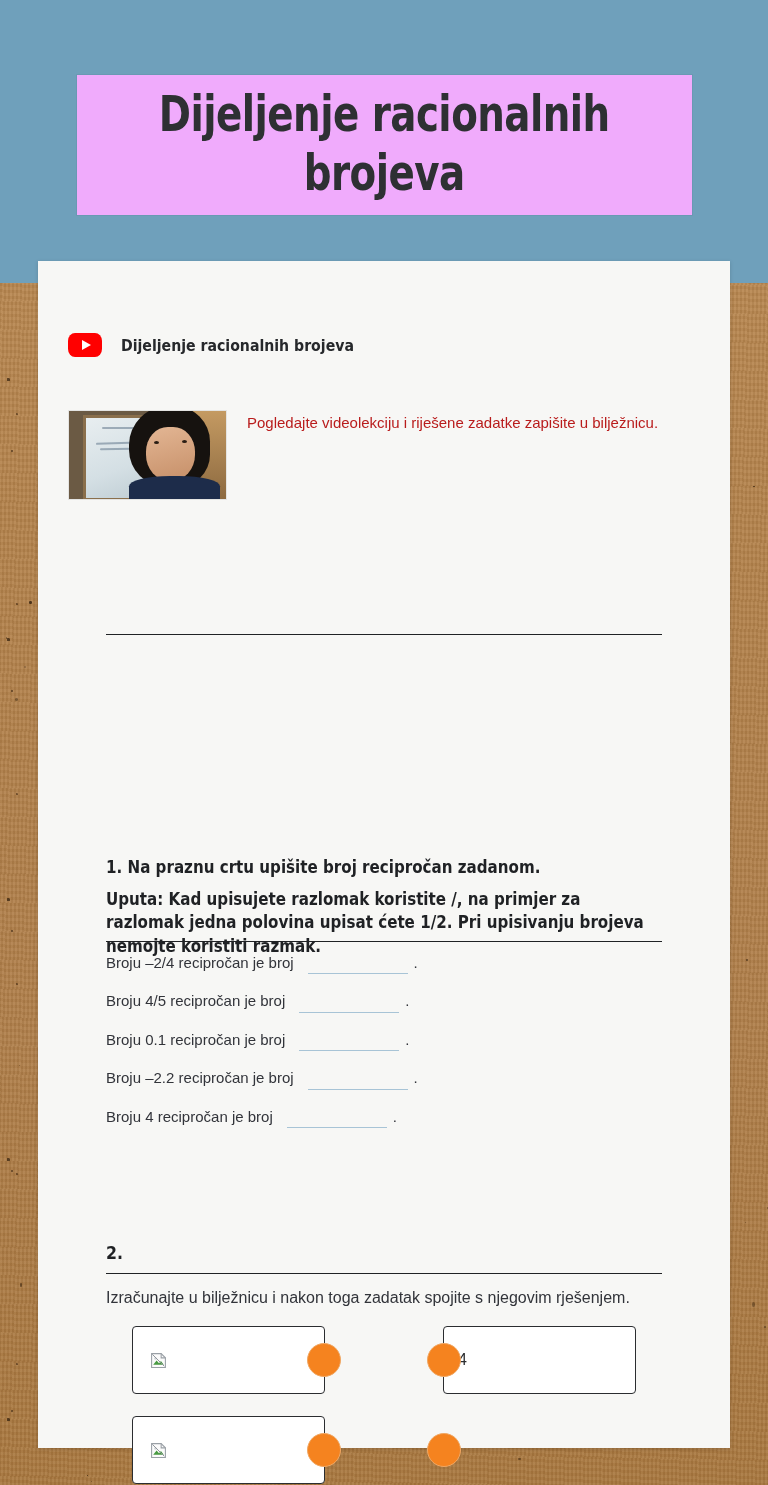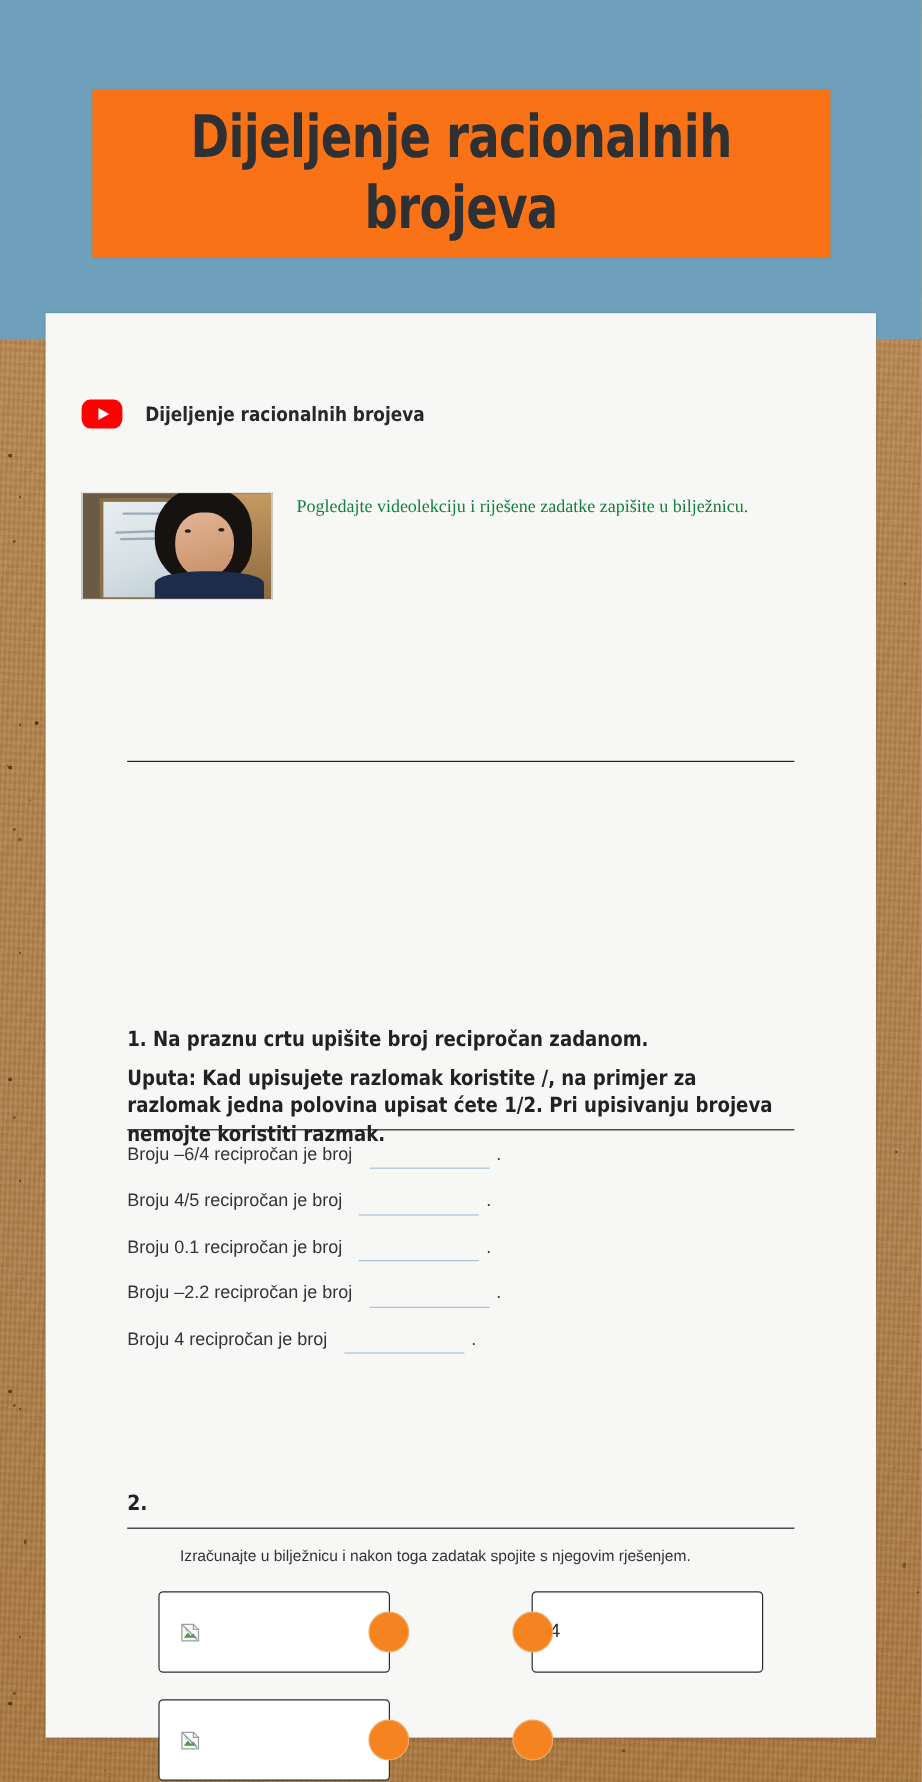--- a/index.html
+++ b/index.html
@@ -57,21 +57,21 @@
     background: #6fa0bb;
   }
 
   
   #title-plaque {
     position: absolute;
     left: 77px;
     top: 75px;
     width: 615px;
     height: 140px;
-    background: #f97316;
+    background: #f0abfc;
     display: flex;
     align-items: center;
     justify-content: center;
     box-shadow: 0 0 0 1px rgba(0,0,0,0.04);
   }
   #title-text {
     font-family: "DejaVu Sans Condensed", "Liberation Sans Narrow", "Liberation Sans", sans-serif;
     font-weight: 700;
     font-size: 49px;
     line-height: 1.20;
@@ -204,24 +204,23 @@
   }
   #video-thumb .eye.e1 { right: 43%; top: 34%; }
   #video-thumb .eye.e2 { right: 25%; top: 33%; }
   #video-thumb .torso {
     position: absolute; right: 4%; bottom: 0; width: 58%; height: 26%;
     background: #1d2c4a; border-radius: 45% 45% 0 0;
   }
   #video-desc {
     font-size: 15px;
     line-height: 1.53;
-    color: #15803d;
+    color: #b91c1c;
     max-width: 440px;
     padding-top: 2px;
-    font-family: Liberation Serif, serif;
   }
 
   
   #task1-title {
     top: 596px;
     font-family: "DejaVu Sans Condensed", "Liberation Sans Narrow", "Liberation Sans", sans-serif;
     font-weight: 700;
     font-size: 17.5px;
     color: #1f2124;
     left: 68px; right: 68px;
@@ -271,23 +270,22 @@
     top: 982px;
     left: 68px;
     font-family: "DejaVu Sans Condensed", "Liberation Sans Narrow", "Liberation Sans", sans-serif;
     font-weight: 700;
     font-size: 17.5px;
     color: #1f2124;
   }
   #task2-desc {
     top: 1028px;
     left: 68px; right: 40px;
-    font-size: 13px;
+    font-size: 16px;
     color: #32343a;
-    margin-left: 44px;
   }
 
   
   #match-area {
     top: 1062px;
     left: 94px;
     right: 94px;
   }
   .match-row {
     position: relative;
@@ -388,21 +386,21 @@
     <div id="video-desc">Pogledajte videolekciju i riješene zadatke zapišite u bilježnicu.</div>
   </div>
 
   <div class="inner" id="task1-title">1. Na praznu crtu upišite broj recipročan zadanom.</div>
   <div class="inner" id="task1-hint">Uputa: Kad upisujete razlomak koristite /, na primjer za razlomak   jedna polovina upisat ćete 1/2. Pri upisivanju brojeva nemojte koristiti razmak.</div>
 
   <hr class="divider" id="divider-task1">
 
   <div class="inner" id="blank-list">
       <div class="blank-row">
-        <span class="lbl">Broju –6/4 recipročan je broj</span>
+        <span class="lbl">Broju –2/4 recipročan je broj</span>
         <input type="text" class="blank-input" style="">
         <span class="dot">.</span>
       </div>
       <div class="blank-row">
         <span class="lbl">Broju 4/5 recipročan je broj</span>
         <input type="text" class="blank-input" style="">
         <span class="dot">.</span>
       </div>
       <div class="blank-row">
         <span class="lbl">Broju 0.1 recipročan je broj</span>

